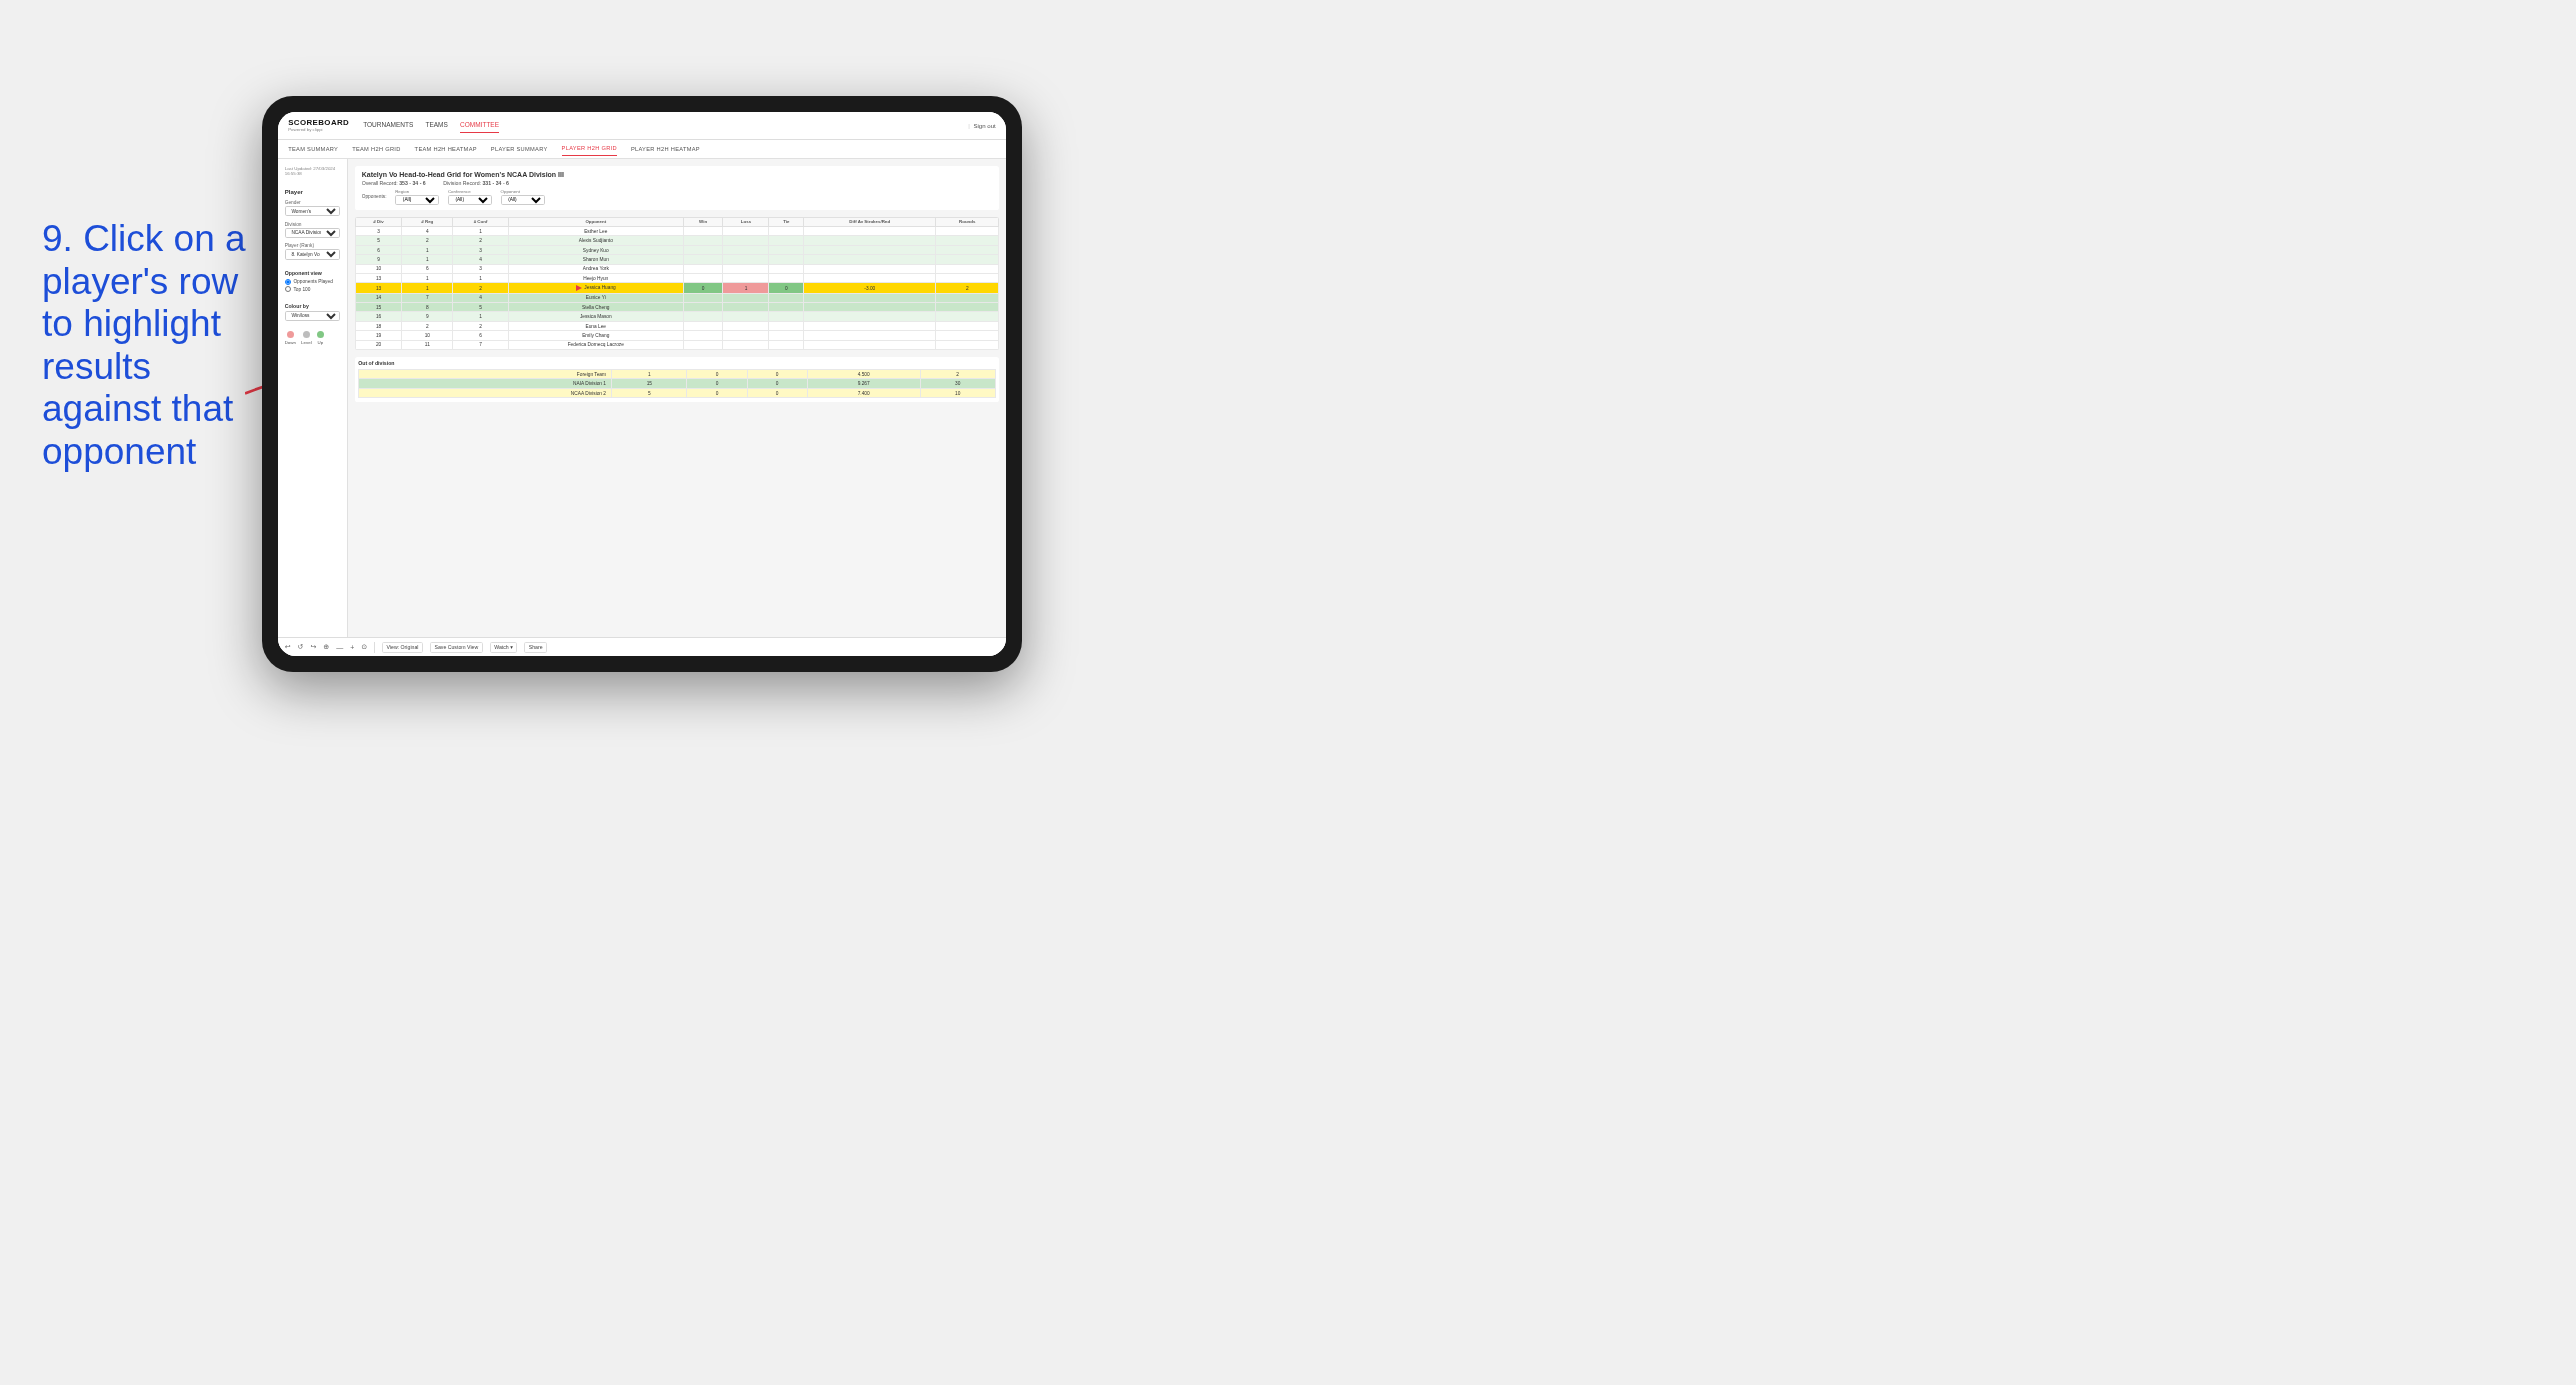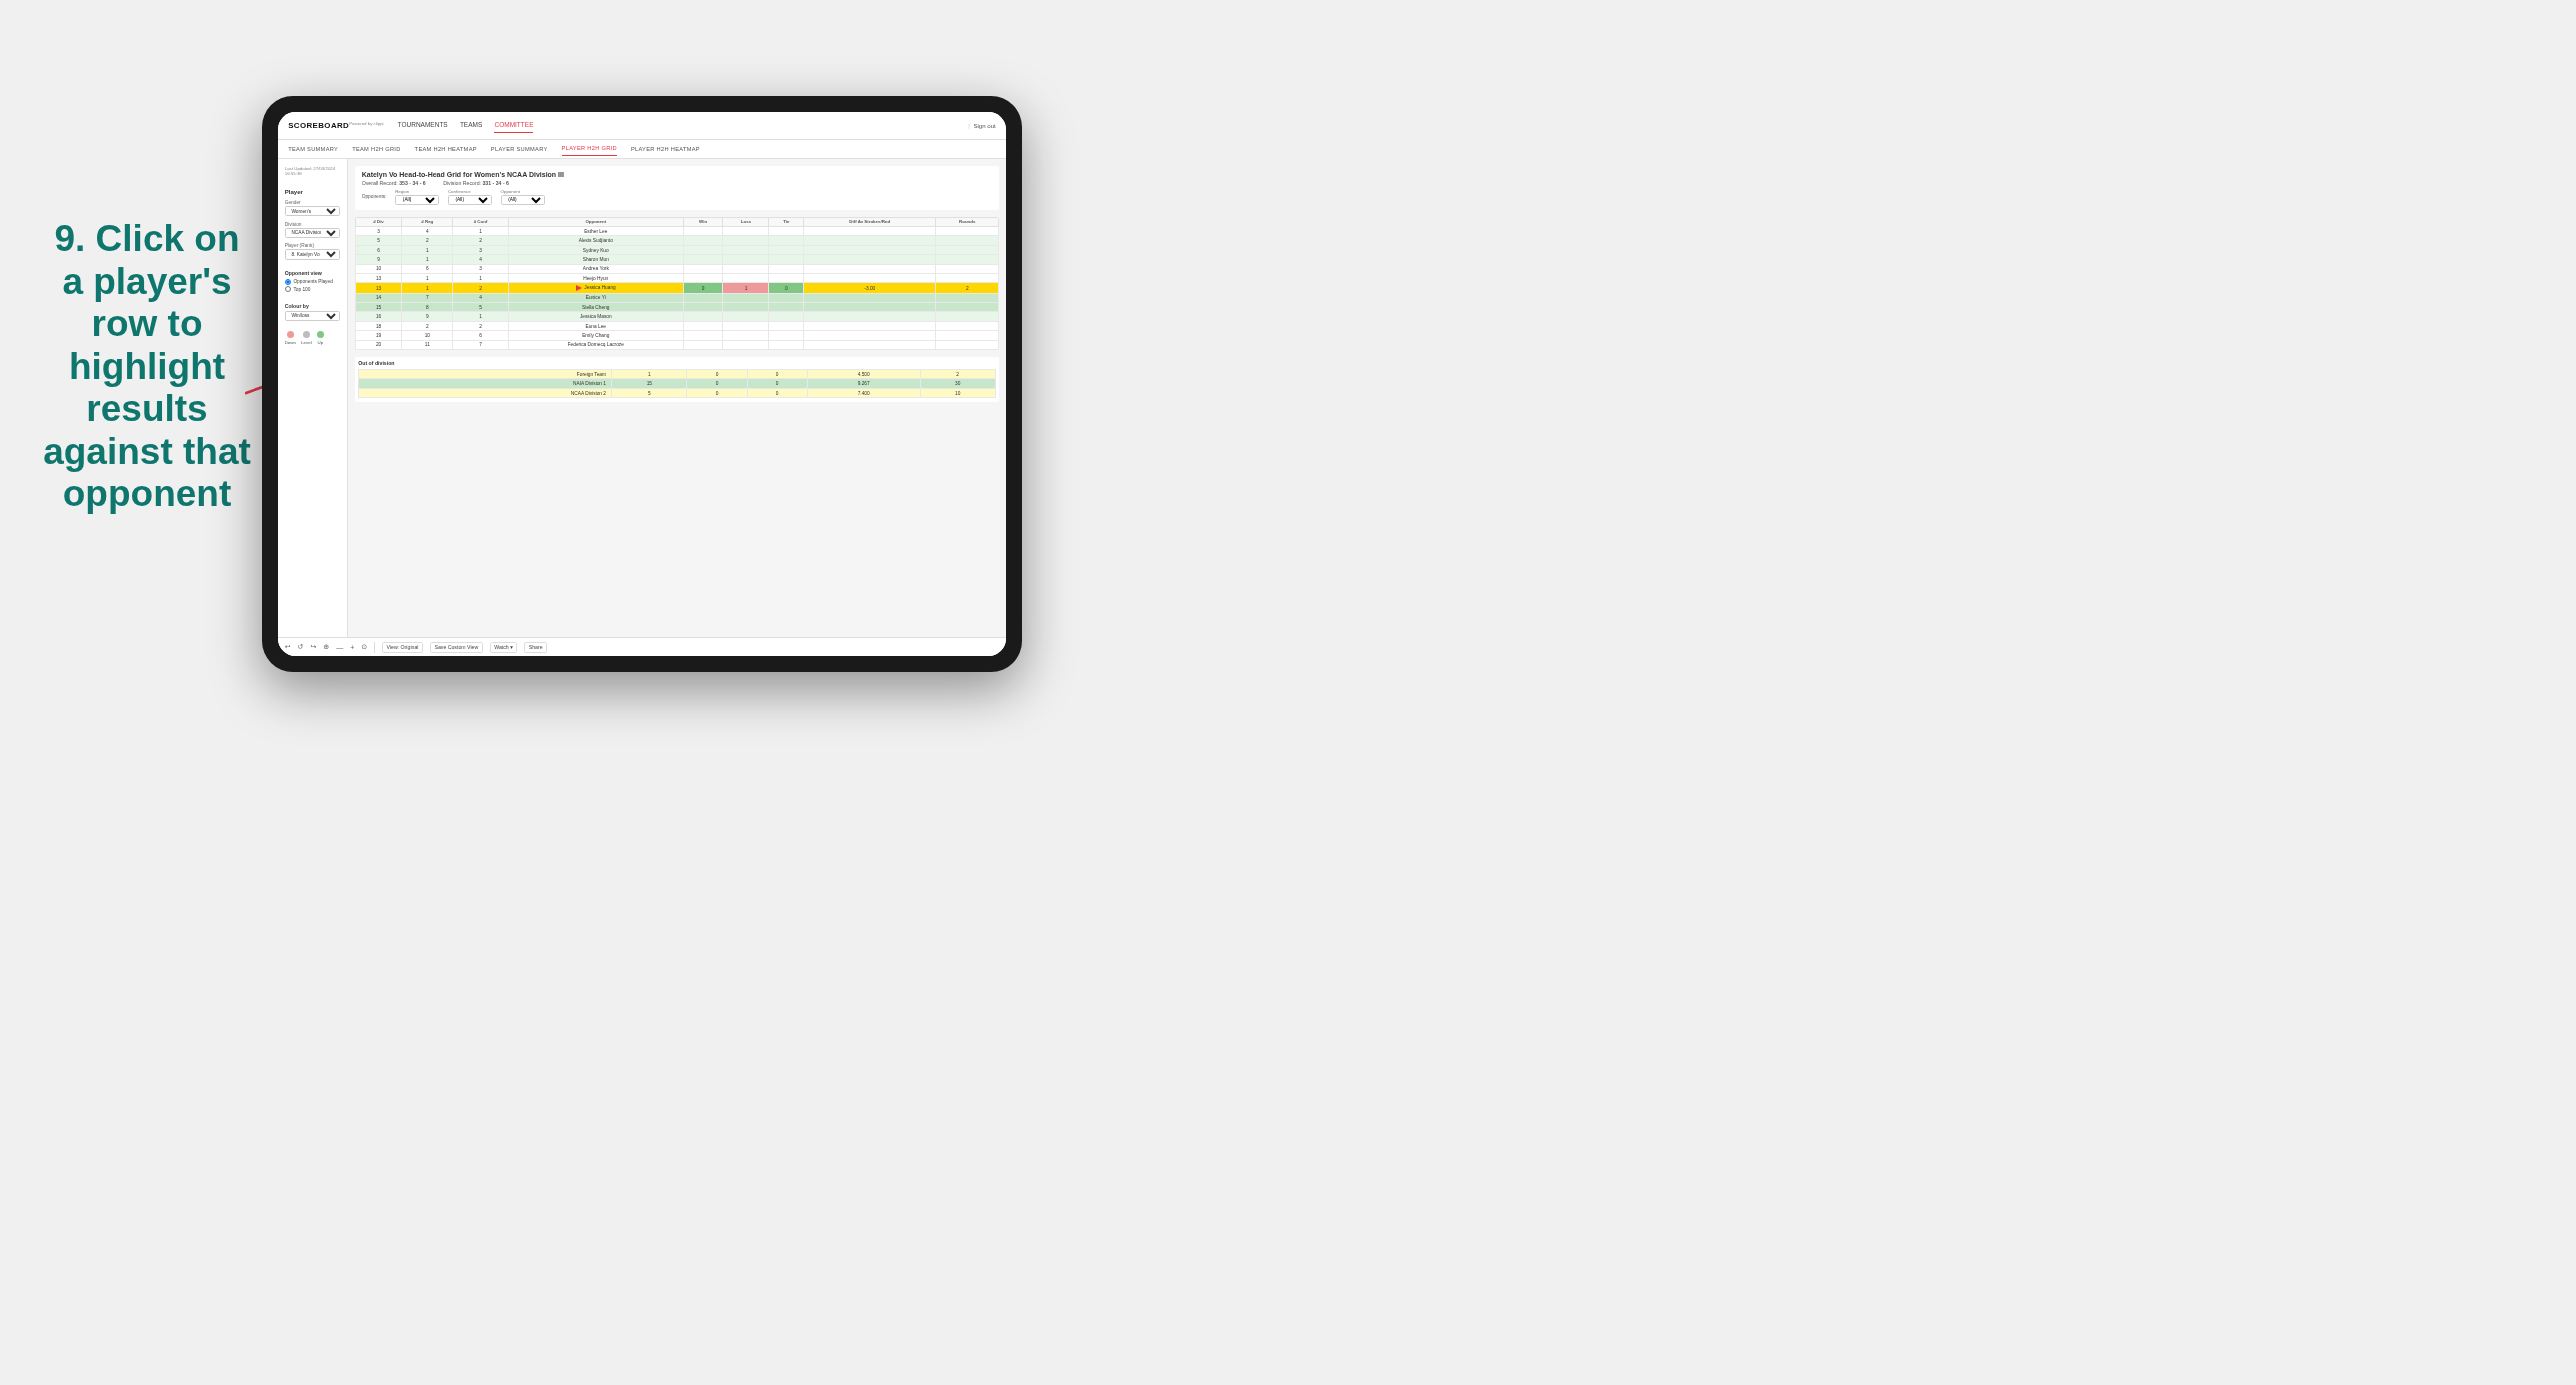--- a/index.html
+++ b/index.html
@@ -45,21 +45,21 @@
       justify-content: space-between;
       flex-shrink: 0;
     }
     .nav-left {
       display: flex;
       align-items: center;
       gap: 14px;
     }
     .logo-area {
       display: flex;
-      flex-direction: row;
+      flex-direction: column;
     }
     .logo-text {
       font-size: 7.9px;
       font-weight: 900;
       color: #111;
       letter-spacing: 0.4px;
       text-transform: uppercase;
     }
     .logo-sub {
       font-size: 4.4px;
@@ -341,24 +341,23 @@
       background: #fff;
     }
 
     
     .annotation-text {
       position: absolute;
       left: 42px;
       top: 218px;
       width: 210px;
       font-size: 37px;
-      font-weight: 700;
-      color: #0f766e;
+      font-weight: 400;
+      color: #1d4ed8;
       line-height: 1.15;
-      text-align: center;
     }
 
     
     .arrow-overlay {
       position: absolute;
       pointer-events: none;
     }
   </style>
 </head>
 <body>

